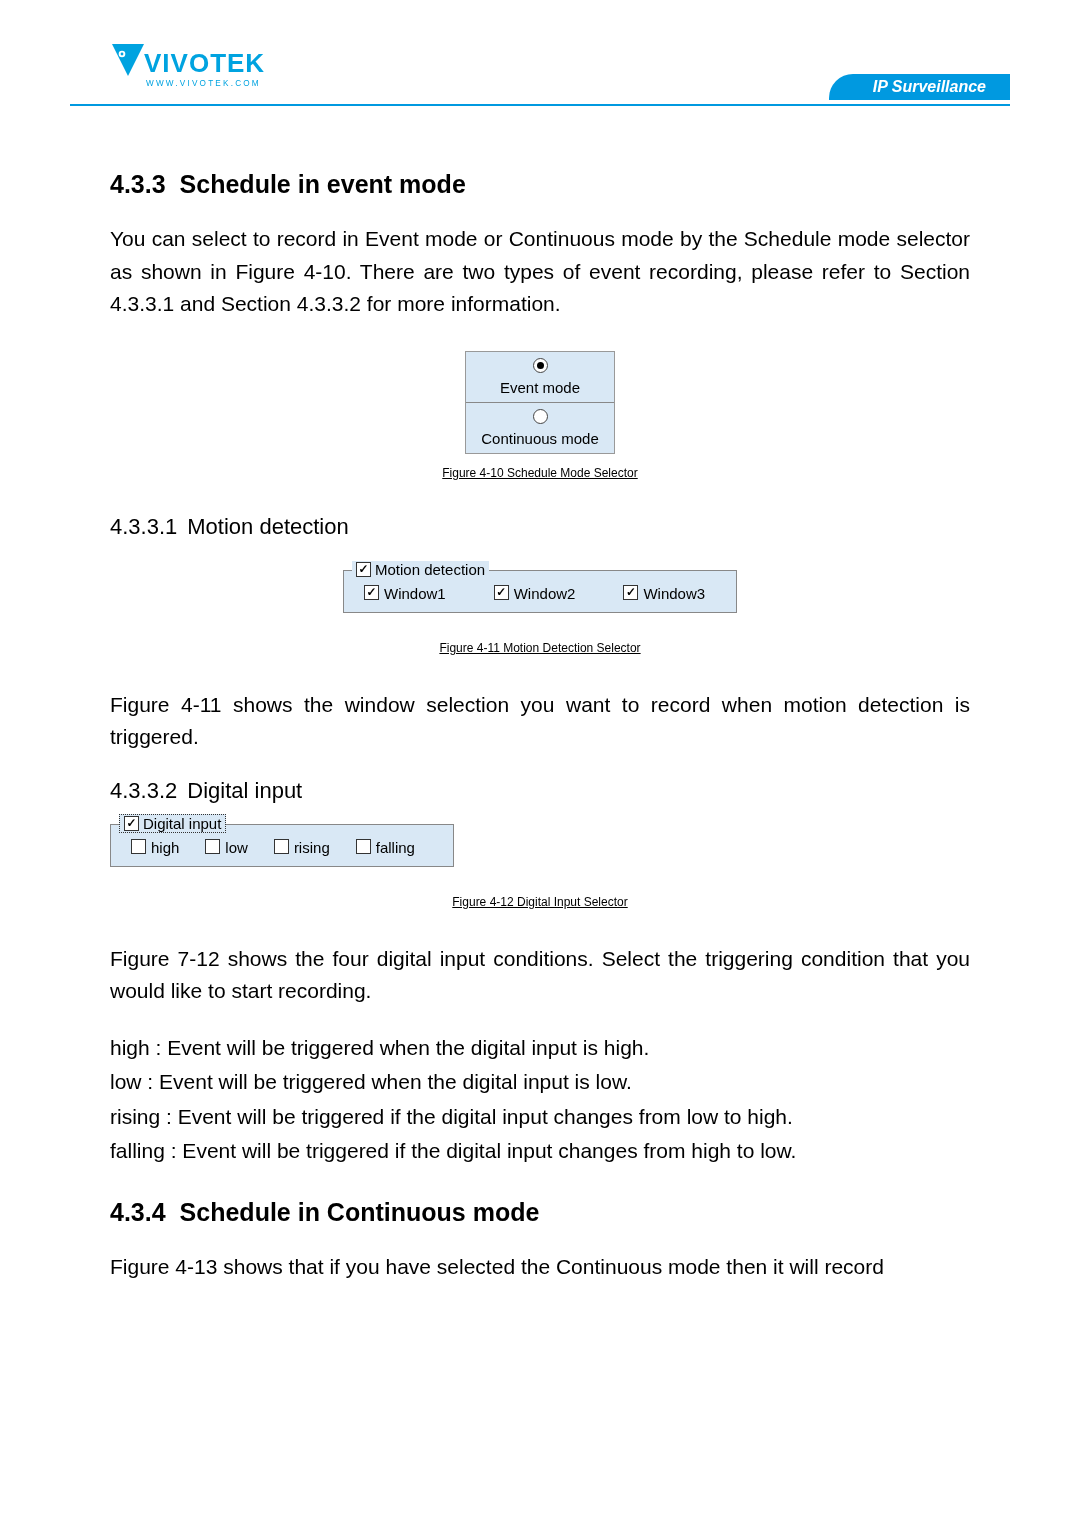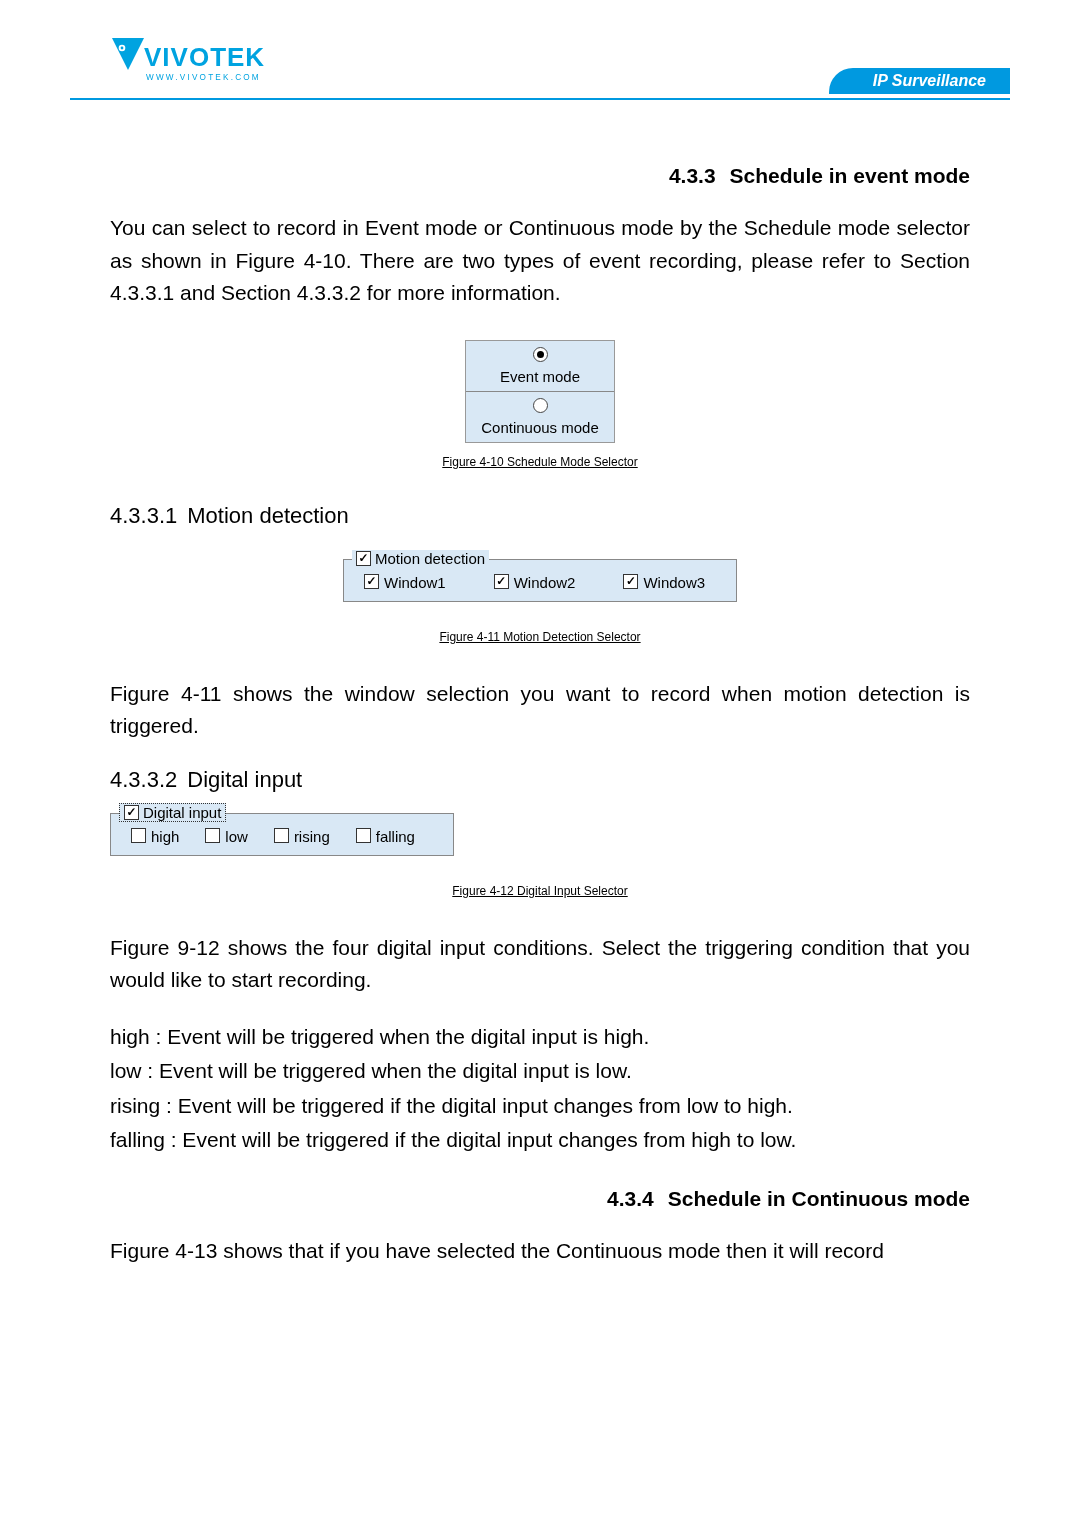--- a/index.html
+++ b/index.html
@@ -6,21 +6,21 @@
     margin: 0;
     padding: 0;
     background: #ffffff;
     font-family: Arial, Helvetica, sans-serif;
     color: #000;
   }
   .page {
     width: 1080px;
     height: 1368px;
     position: relative;
-    margin: 4px auto;
+    margin: 10px auto;
     box-sizing: border-box;
     padding: 30px 70px 40px 70px;
   }
   .header {
     position: relative;
     height: 70px;
     margin-bottom: 60px;
   }
   .logo {
     position: absolute;
@@ -47,24 +47,23 @@
     left: 0;
     right: 0;
     bottom: 4px;
     height: 2px;
     background: #0099e0;
   }
   .content {
     padding: 0 40px;
   }
   h2.section-head {
-    font-size: 21px;
+    font-size: 25px;
     font-weight: bold;
     margin: 0 0 24px 0;
-    text-align: right;
   }
   h2.section-head .num {
     display: inline-block;
     margin-right: 14px;
   }
   p.body {
     font-size: 21px;
     line-height: 1.55;
     margin: 0 0 24px 0;
     text-align: justify;
@@ -294,21 +293,21 @@
           </div>
           <div class="cb-item">
             <span class="checkbox"></span>
             <span>falling</span>
           </div>
         </div>
       </div>
     </div>
     <div class="caption" style="margin-top:28px;">Figure 4-12 Digital Input Selector</div>
 
-    <p class="body">Figure 9-12 shows the four digital input conditions. Select the triggering condition that you would like to start recording.</p>
+    <p class="body">Figure 7-12 shows the four digital input conditions. Select the triggering condition that you would like to start recording.</p>
 
     <p class="body" style="margin-bottom:2px;">high : Event will be triggered when the digital input is high.</p>
     <p class="body" style="margin-bottom:2px;">low : Event will be triggered when the digital input is low.</p>
     <p class="body" style="margin-bottom:2px;">rising : Event will be triggered if the digital input changes from low to high.</p>
     <p class="body" style="margin-bottom:30px;">falling : Event will be triggered if the digital input changes from high to low.</p>
 
     <h2 class="section-head">
       <span class="num">4.3.4</span><span>Schedule in Continuous mode</span>
     </h2>
 

